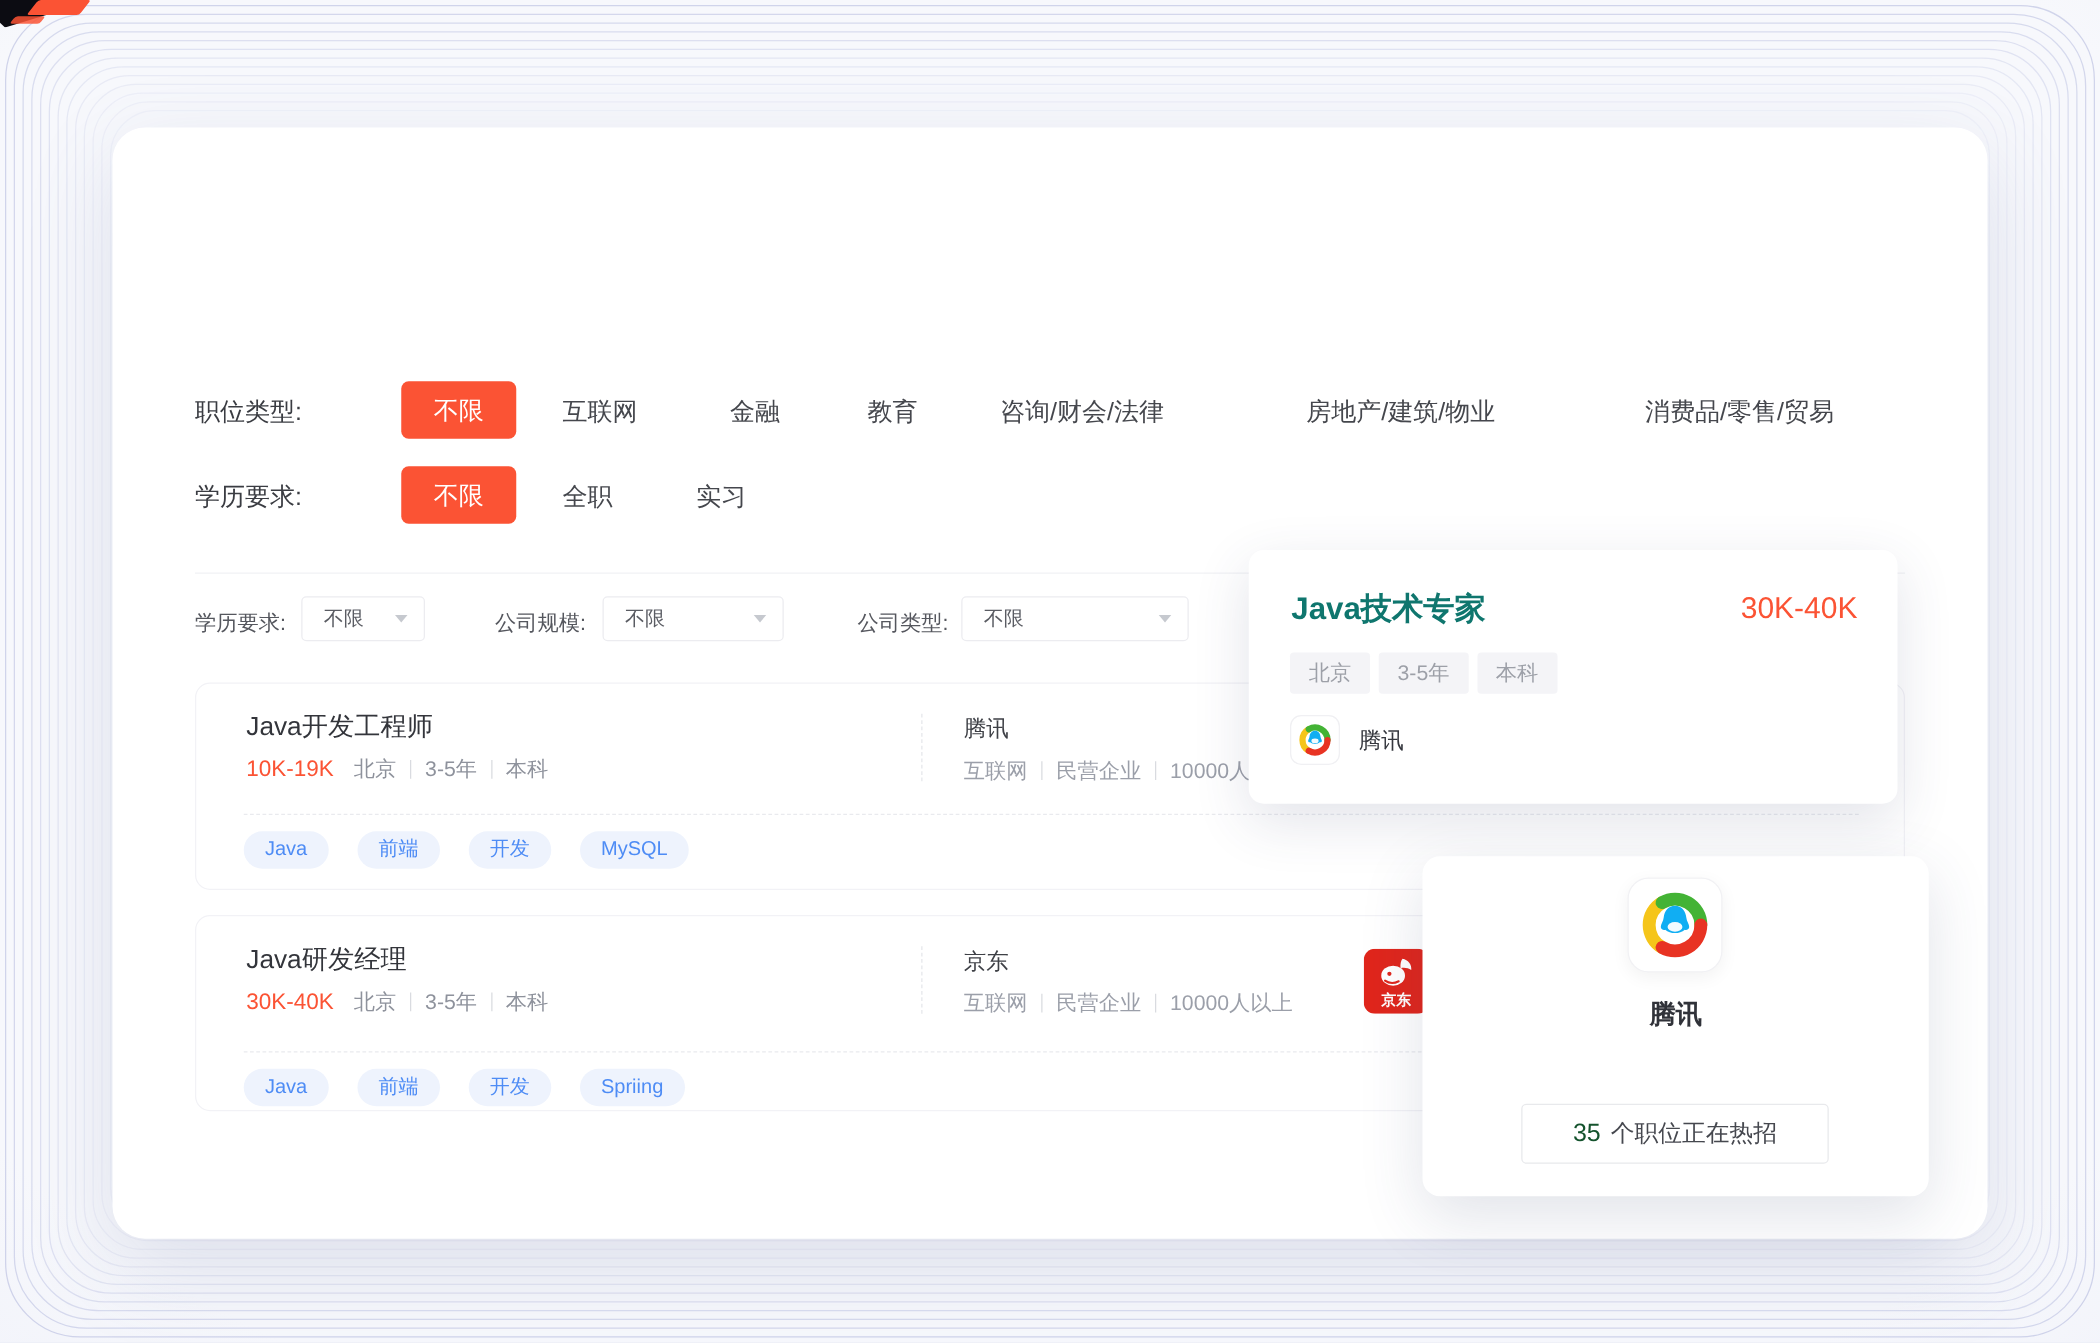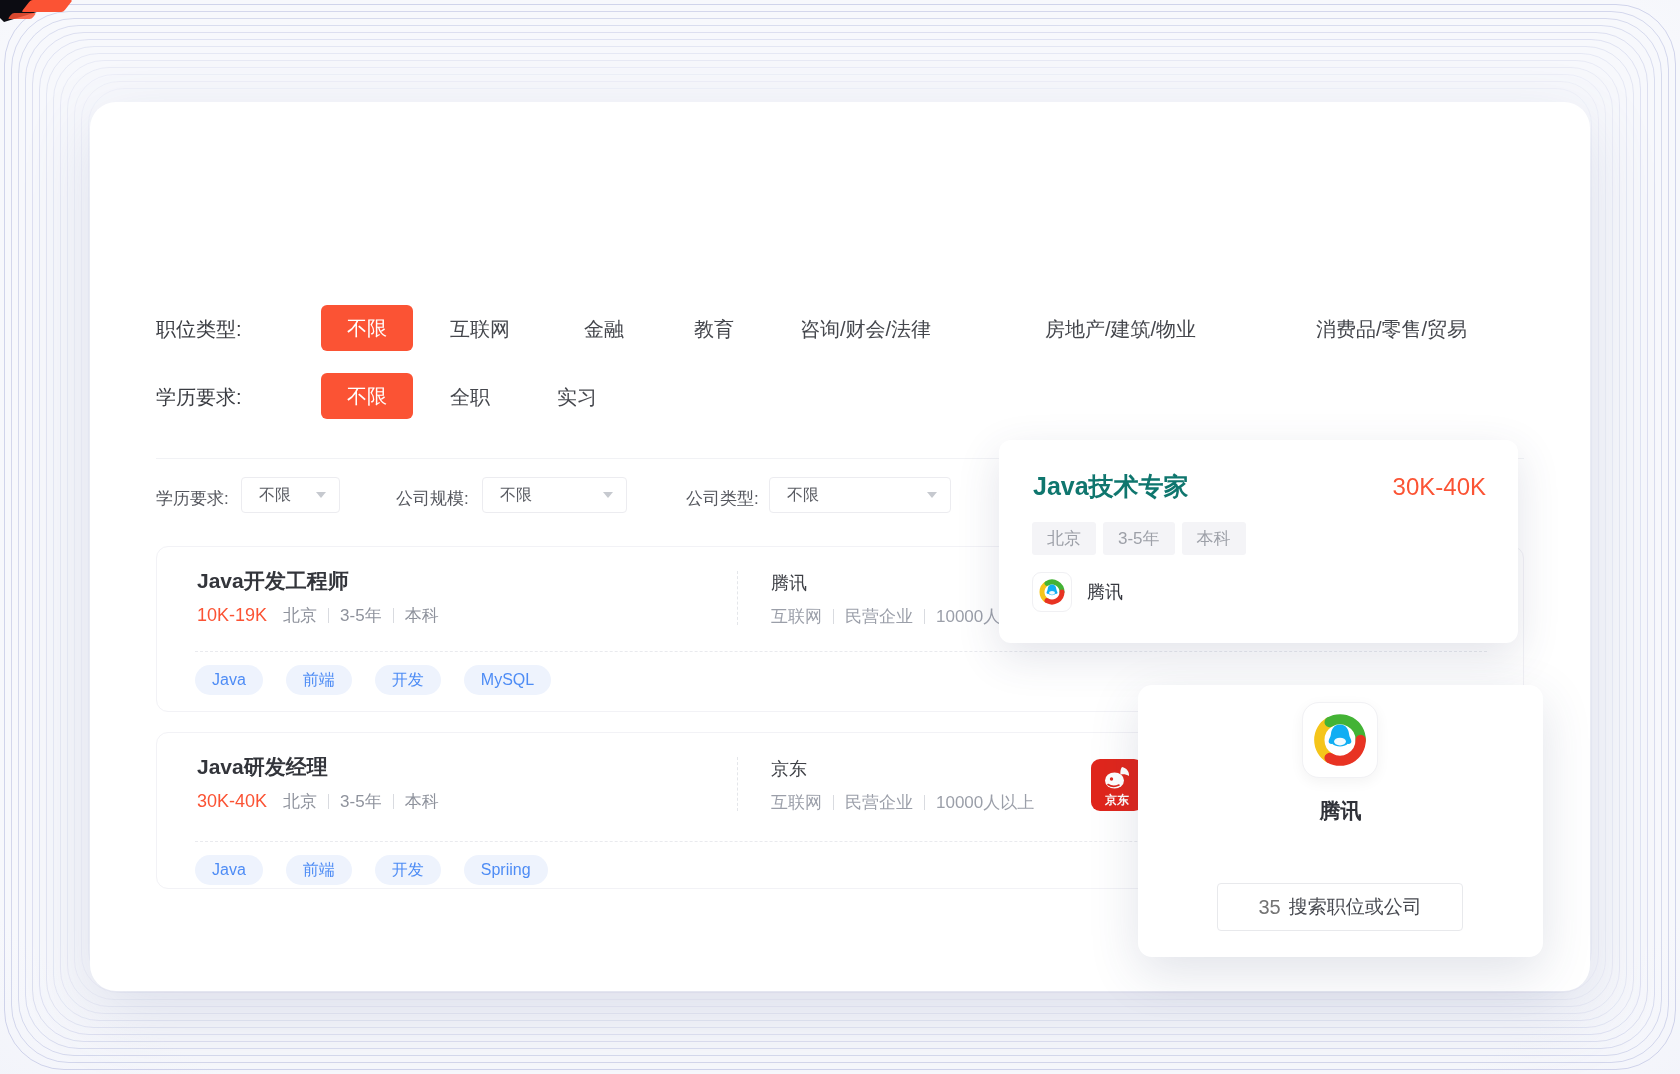--- a/index.html
+++ b/index.html
@@ -48,21 +48,21 @@
   .ddlabel{position:absolute;top:487px;font-size:17px;color:#55575e;}
   .dd{position:absolute;top:477px;height:36px;border:1px solid #ececf0;border-radius:4px;background:#fff;
     box-sizing:border-box;display:flex;align-items:center;justify-content:space-between;
     padding:0 13px 0 17px;font-size:16px;color:#5a5c63;cursor:pointer;}
   .caret{width:0;height:0;border-left:5px solid transparent;border-right:5px solid transparent;
     border-top:6px solid #c6c9cf;}
 
   
   .job-card{position:absolute;left:156px;width:1368px;background:#fff;border:1px solid #f2f2f6;
     border-radius:12px;box-sizing:border-box;overflow:hidden;cursor:pointer;}
-  .jtitle{position:absolute;left:40px;font-size:21px;font-weight:bold;color:#33353b;}
+  .jtitle{position:absolute;left:40px;font-size:21px;font-weight:normal;color:#33353b;}
   .salary-row{position:absolute;left:40px;display:flex;align-items:center;}
   .salary{color:#fb5334;font-size:18px;margin-right:16px;}
   .meta{display:flex;align-items:center;gap:11px;font-size:17px;color:#8e929c;}
   .meta .bar{width:1px;height:15px;background:#d9dbe0;}
   .vdash{position:absolute;left:580px;width:0;border-left:1px dashed #e4e6ea;}
   .cname{position:absolute;left:614px;font-size:18px;color:#3e4046;}
   .cinfo{position:absolute;left:614px;}
   .cinfo .meta{color:#9b9fa9;}
   .hdots{position:absolute;left:38px;width:1292px;height:0;border-top:1px dashed #e9eaee;}
   .tags{position:absolute;left:38px;display:flex;gap:23px;justify-content:center;}
@@ -88,21 +88,21 @@
     border-radius:14px;box-shadow:0 16px 50px rgba(55,65,105,.15);}
   .cp-tile{position:absolute;left:164px;top:17px;width:76px;height:76px;border-radius:17px;
     background:#fff;border:1px solid #f1f1f4;box-sizing:border-box;box-shadow:0 4px 14px rgba(0,0,0,.05);
     display:flex;align-items:center;justify-content:center;}
   .cp-name{position:absolute;left:0;top:112px;width:100%;text-align:center;font-size:21px;
     font-weight:bold;color:#303239;}
   .cp-meta{position:absolute;left:0;top:152px;width:100%;text-align:center;font-size:17px;color:#a9acb4;}
   .cp-btn{position:absolute;left:79px;top:198px;width:246px;height:48px;border:1px solid #e8e9ec;
     border-radius:4px;background:#fff;display:flex;align-items:center;justify-content:center;gap:8px;
     cursor:pointer;font-family:inherit;}
-  .cp-count{font-size:20px;color:#737373;}
+  .cp-count{font-size:20px;color:#14532d;}
   .cp-btn-label{font-size:19px;color:#46484f;}
 </style>
 </head>
 <body>
 
 <div id="stage">
 
   <div>
     <div class="ring" style="inset:4px;border-radius:60px;opacity:.50"></div>
     <div class="ring" style="inset:11px;border-radius:58px;opacity:.46"></div>
@@ -265,17 +265,17 @@
         <path d="M16 37.86 A16 16 0 0 1 16 10.14" stroke="#f5c51a" stroke-width="8" fill="none" stroke-linecap="round"></path>
         <path d="M16 10.14 A16 16 0 0 1 40 24" stroke="#43b335" stroke-width="8" fill="none" stroke-linecap="round"></path>
         <path d="M40 24 A16 16 0 0 1 16 37.86" stroke="#e83323" stroke-width="8" fill="none" stroke-linecap="round"></path>
         <path fill="#10aef3" d="M24 12c-4.2 0-6.6 3.2-7 7.4-.2 2.4-1.8 4-1.8 5.8 0 1.2 1.5 2.2 2.7 1.7 1.7 1.5 3.8 2.1 6.1 2.1s4.4-.6 6.1-2.1c1.2.5 2.7-.5 2.7-1.7 0-1.8-1.6-3.4-1.8-5.8-.4-4.2-2.8-7.4-7-7.4z"></path>
         <ellipse cx="24" cy="25.2" rx="4.6" ry="3" fill="#fff" opacity=".95"></ellipse>
       </svg>
     </div>
     <div class="cp-name">腾讯</div>
     <button class="cp-btn">
       <span class="cp-count">35</span>
-      <span class="cp-btn-label">搜索职位或公司</span>
+      <span class="cp-btn-label">个职位正在热招</span>
     </button>
   </div>
 
 </div>
 
 </body></html>

